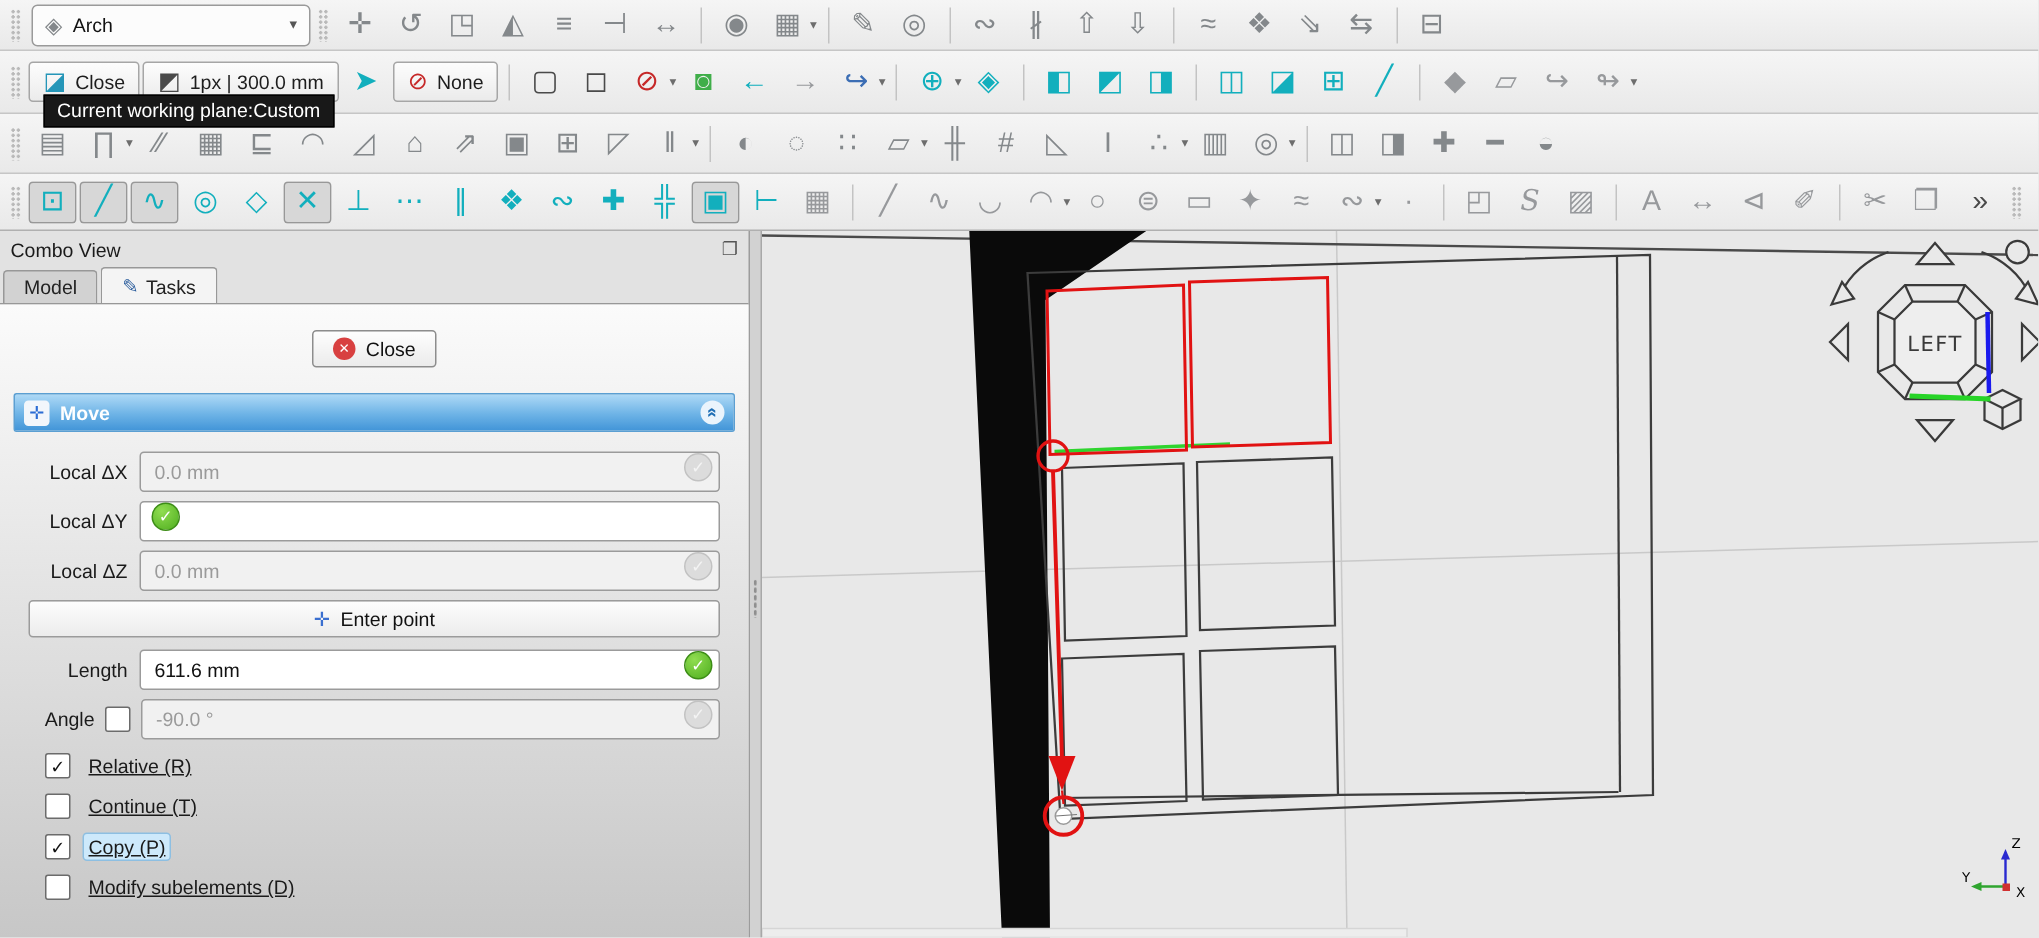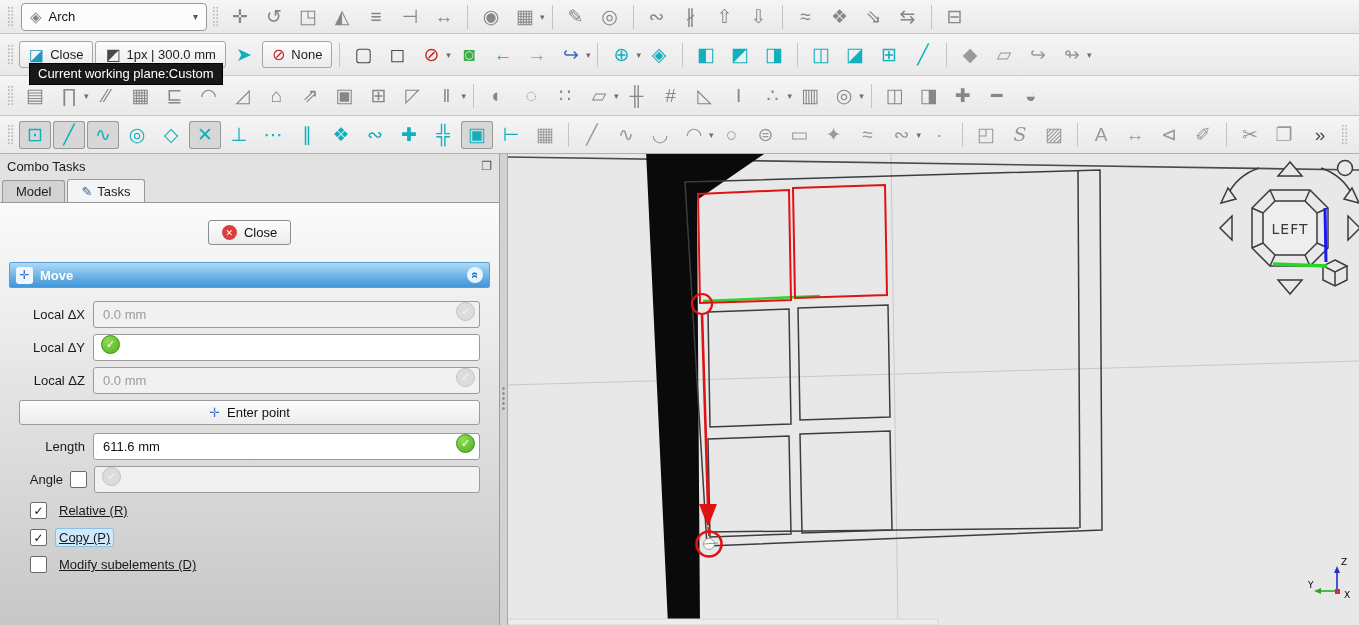--- a/index.html
+++ b/index.html
@@ -472,21 +472,21 @@
         </button>
         <div class="handle"></div>
         <button class="tool"></button>
       </div>
   </div>
 
   <div class="tooltip">Current working plane:Custom</div>
 
   <div class="combo">
     <div class="panel-title">
-      <span>Combo Tasks</span>
+      <span>Combo View</span>
       <button class="float-ico">❐</button>
     </div>
     <div class="tabs" id="tabs">
         <div class="tab">
           <span>Model</span>
         </div>
         <div class="tab active">
           <span class="pencil">✎</span>
           <span>Tasks</span>
         </div>
@@ -535,27 +535,32 @@
             <span class="flabel">Length</span>
             <div class="fbox">
               <input value="611.6 mm" style="">
               <span class="chk on">✓</span>
             </div>
           </div>
           <div class="frow">
             <span class="flabel small">Angle</span>
             <span class="cb" style="margin-right:7px;"></span>
             <div class="fbox disabled">
+              <input value="-90.0 °" style="">
               <span class="chk off">✓</span>
             </div>
           </div>
           <div id="cbList" style="margin-top:9px;">
               <div class="cbrow">
                 <span class="cb">✓</span>
                 <span class="cblabel">Relative (R)</span>
+              </div>
+              <div class="cbrow">
+                <span class="cb"></span>
+                <span class="cblabel">Continue (T)</span>
               </div>
               <div class="cbrow">
                 <span class="cb">✓</span>
                 <span class="cblabel hl">Copy (P)</span>
               </div>
               <div class="cbrow">
                 <span class="cb"></span>
                 <span class="cblabel">Modify subelements (D)</span>
               </div>
             </div>

